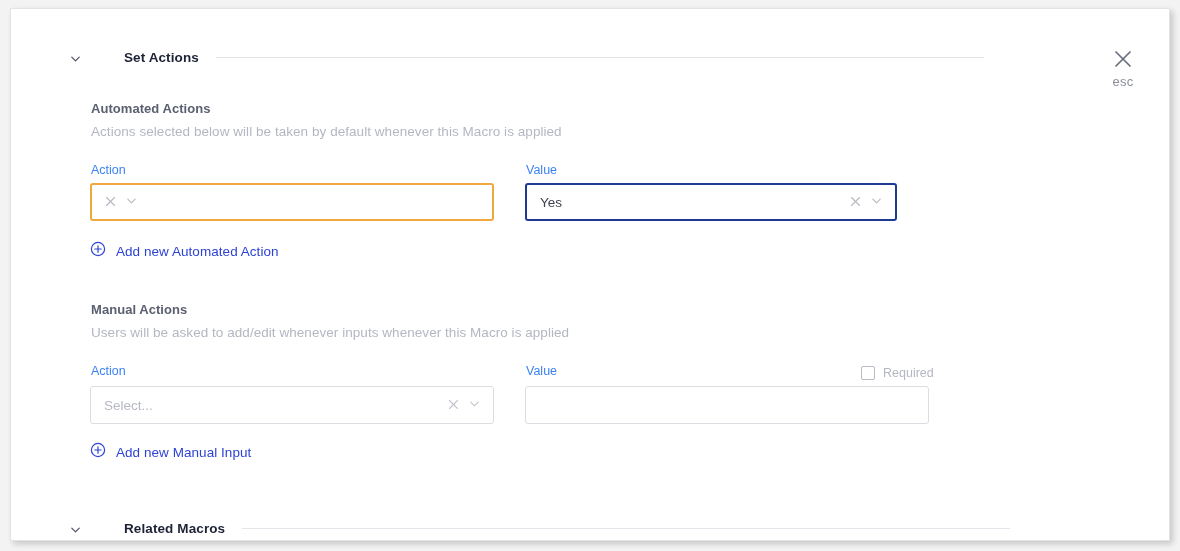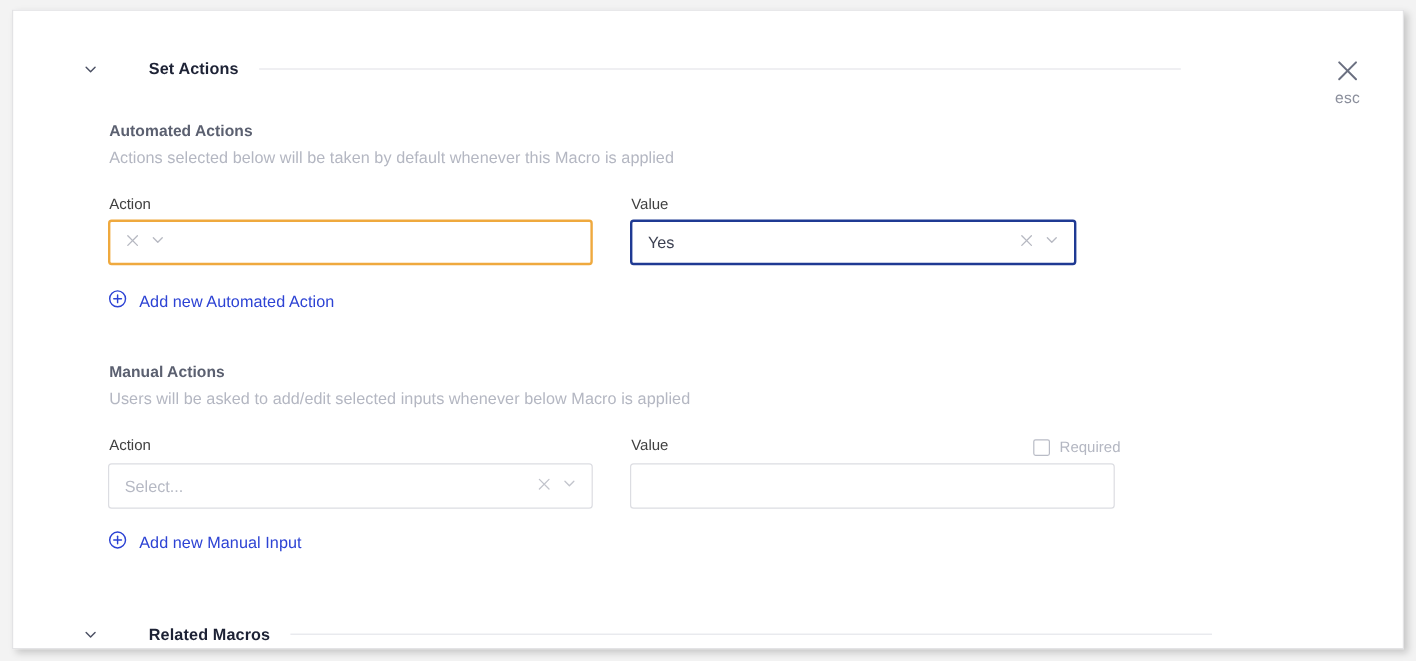--- a/index.html
+++ b/index.html
@@ -102,21 +102,21 @@
 
   #automated-title    { top: 92px; }
   #automated-subtitle { top: 115px; }
   #manual-title       { top: 293px; }
   #manual-subtitle    { top: 316px; }
 
   
   .field-label {
     position: absolute;
     font-size: 12.5px;
-    color: #404040;
+    color: #3b82f6;
   }
 
   .control {
     position: absolute;
     height: 38px;
     background: #ffffff;
     border: 1px solid #dcdde2;
     border-radius: 3px;
     display: flex;
     align-items: center;
@@ -276,21 +276,21 @@
       <svg width="16" height="16" viewBox="0 0 16 16" fill="none" stroke="#2d43d4" stroke-width="1.2">
         <circle cx="8" cy="8" r="6.6"></circle>
         <line x1="8" y1="4.8" x2="8" y2="11.2" stroke-linecap="round"></line>
         <line x1="4.8" y1="8" x2="11.2" y2="8" stroke-linecap="round"></line>
       </svg>
     </span>
     <span class="add-text">Add new Automated Action</span>
   </div>
 
   <div class="group-title" id="manual-title">Manual Actions</div>
-  <div class="group-subtitle" id="manual-subtitle">Users will be asked to add/edit selected inputs whenever below Macro is applied</div>
+  <div class="group-subtitle" id="manual-subtitle">Users will be asked to add/edit whenever inputs whenever this Macro is applied</div>
 
   <div class="field-label" id="manual-action-label">Action</div>
 
   <div class="control" id="manual-action-select">
     <span class="ctl-text placeholder">Select...</span>
     <span class="ctl-icons">
       <span class="icon-btn">
         <svg width="11" height="11" viewBox="0 0 11 11" fill="none" stroke="#aeb1bb" stroke-width="1.1" stroke-linecap="round">
           <line x1="1.5" y1="1.5" x2="9.5" y2="9.5"></line>
           <line x1="9.5" y1="1.5" x2="1.5" y2="9.5"></line>

